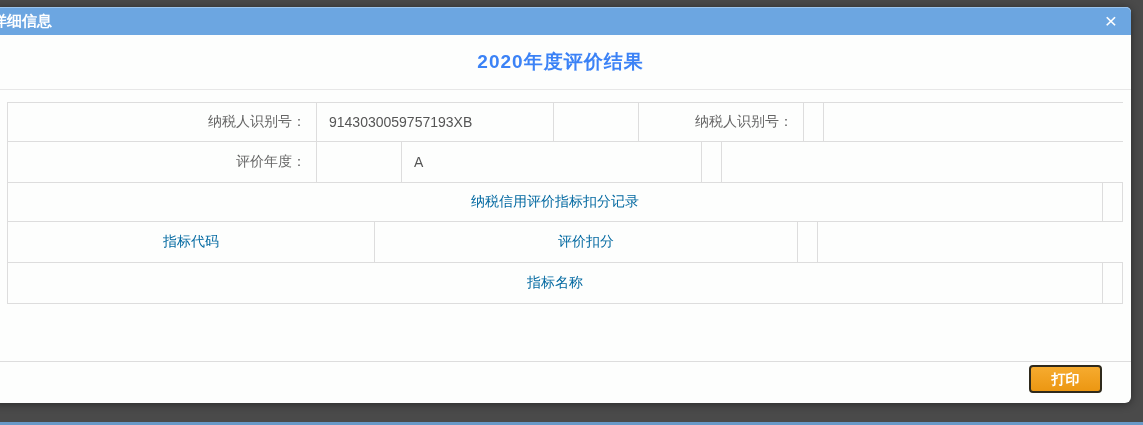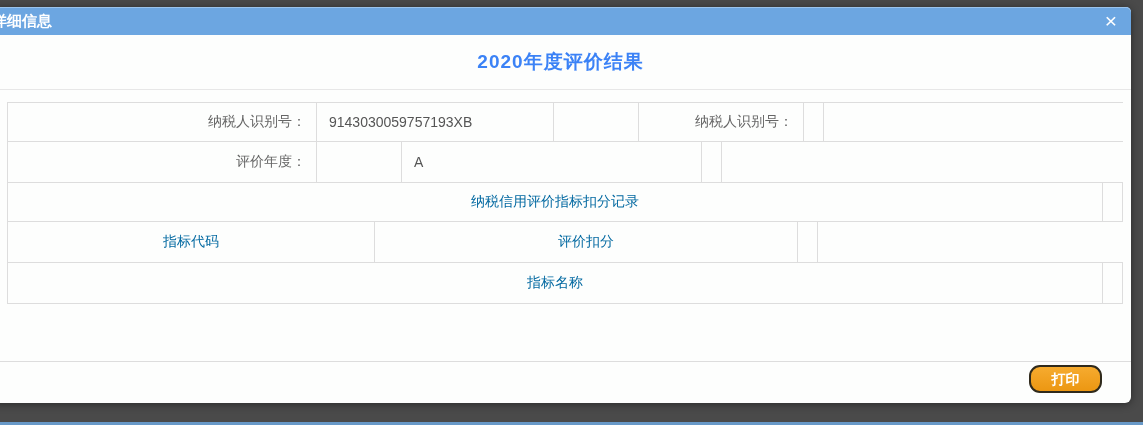--- a/index.html
+++ b/index.html
@@ -56,21 +56,21 @@
   .w-l2 { width:165px; } .w-v2 { width:300px; } .w-gut { width:20px; }
   .w-c1 { width:367px; } .w-c2 { width:306px; } .w-c3 { width:423px; }
   .w-full { width:1096px; }
   .footer-sep {
     position:absolute; left:0; right:0; top:354px;
     border-top:1px solid #dddddd;
   }
   .print-btn {
     position:absolute; right:29px; top:358px; width:73px; height:28px;
     background:linear-gradient(#f6ab2f,#ec9712);
-    border:2px solid #2f2a1c; border-radius:11px;
+    border:2px solid #2f2a1c; border-radius:4px;
     color:#ffffff; font-size:14px; font-weight:bold;
     font-family:"Liberation Sans","DejaVu Sans",sans-serif;
     cursor:pointer; line-height:22px; text-align:center;
   }
 </style>
 </head>
 <body>
 
 <div class="dialog">
 

